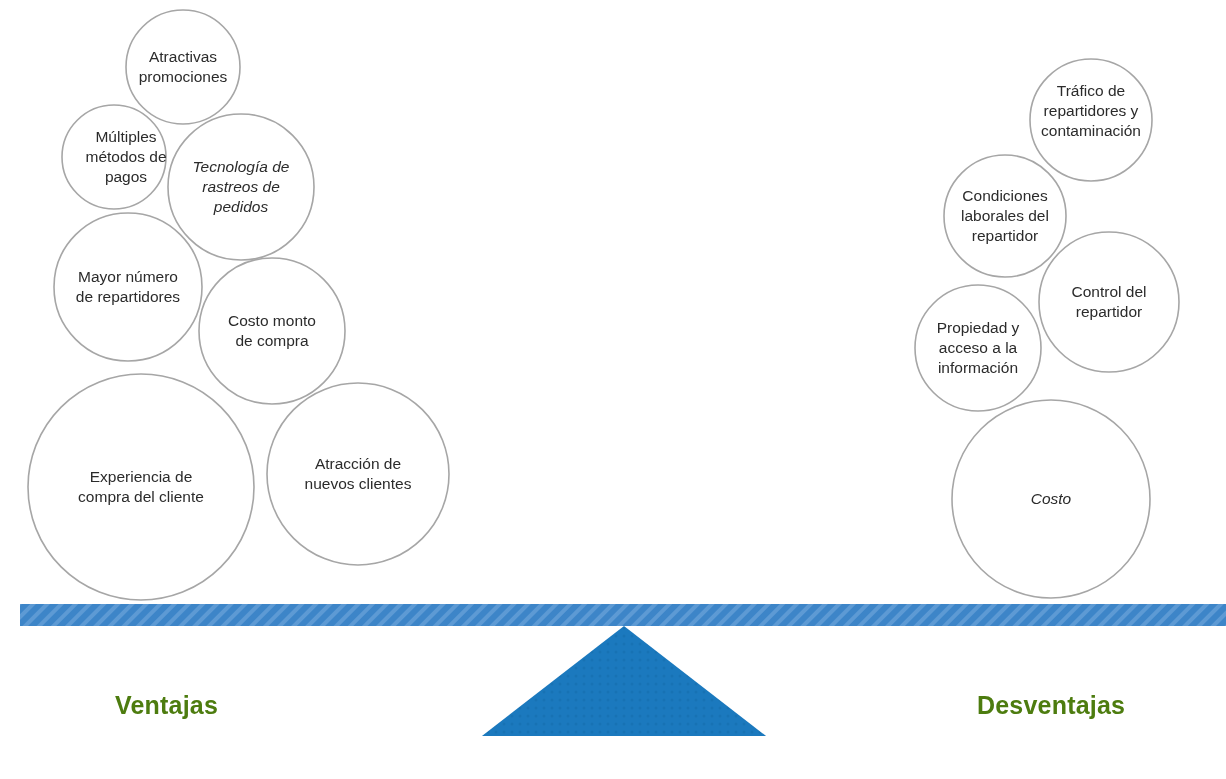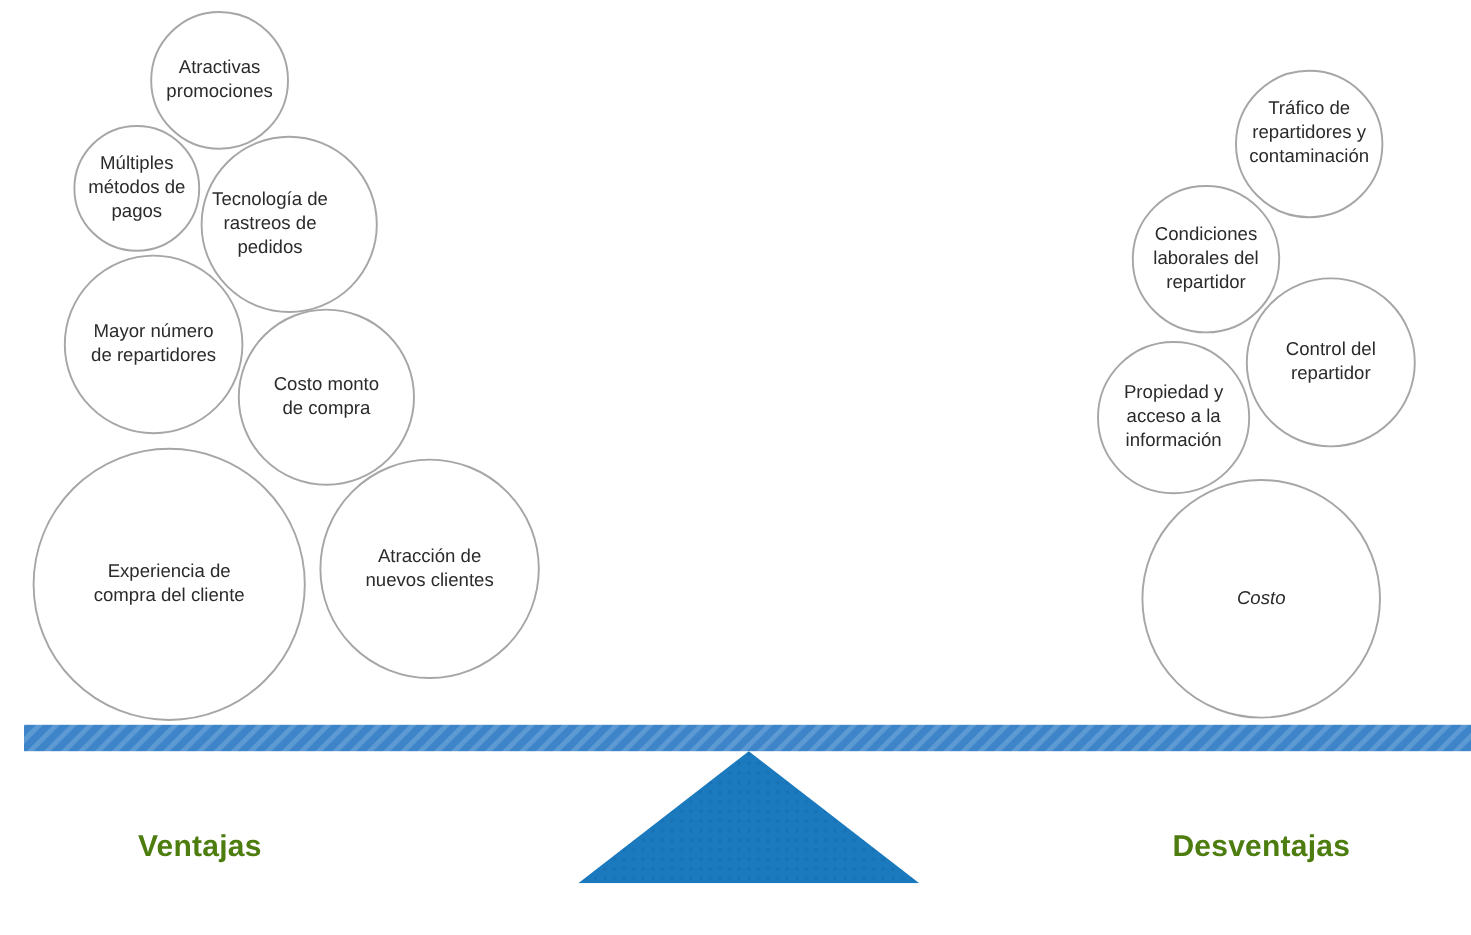--- a/index.html
+++ b/index.html
@@ -81,24 +81,24 @@
       </g>
 
     <rect id="beam-rect" x="8" y="604" width="1210" height="22" fill="url(#stripePattern)"></rect>
 
     <polygon id="fulcrum-poly" points="612,626 776,753 448,753" fill="url(#dotPattern)"></polygon>
   </svg>
 
   <div id="labels-layer">
       <div class="bubble-label" style="left: 114px; top: 10px; width: 114px; height: 114px;">Atractivas
 promociones</div>
-      <div class="bubble-label" style="left: 50px; top: 105px; width: 104px; height: 104px;">Múltiples
+      <div class="bubble-label" style="left: 62px; top: 105px; width: 104px; height: 104px;">Múltiples
 métodos de
 pagos</div>
-      <div class="bubble-label" style="left: 140px; top: 114px; width: 146px; height: 146px;">Tecnología de
+      <div class="bubble-label" style="left: 156px; top: 114px; width: 146px; height: 146px; font-style: italic;">Tecnología de
 rastreos de
 pedidos</div>
       <div class="bubble-label" style="left: 42px; top: 213px; width: 148px; height: 148px;">Mayor número
 de repartidores</div>
       <div class="bubble-label" style="left: 187px; top: 258px; width: 146px; height: 146px;">Costo monto
 de compra</div>
       <div class="bubble-label" style="left: 16px; top: 374px; width: 226px; height: 226px;">Experiencia de
 compra del cliente</div>
       <div class="bubble-label" style="left: 255px; top: 383px; width: 182px; height: 182px;">Atracción de
 nuevos clientes</div>

